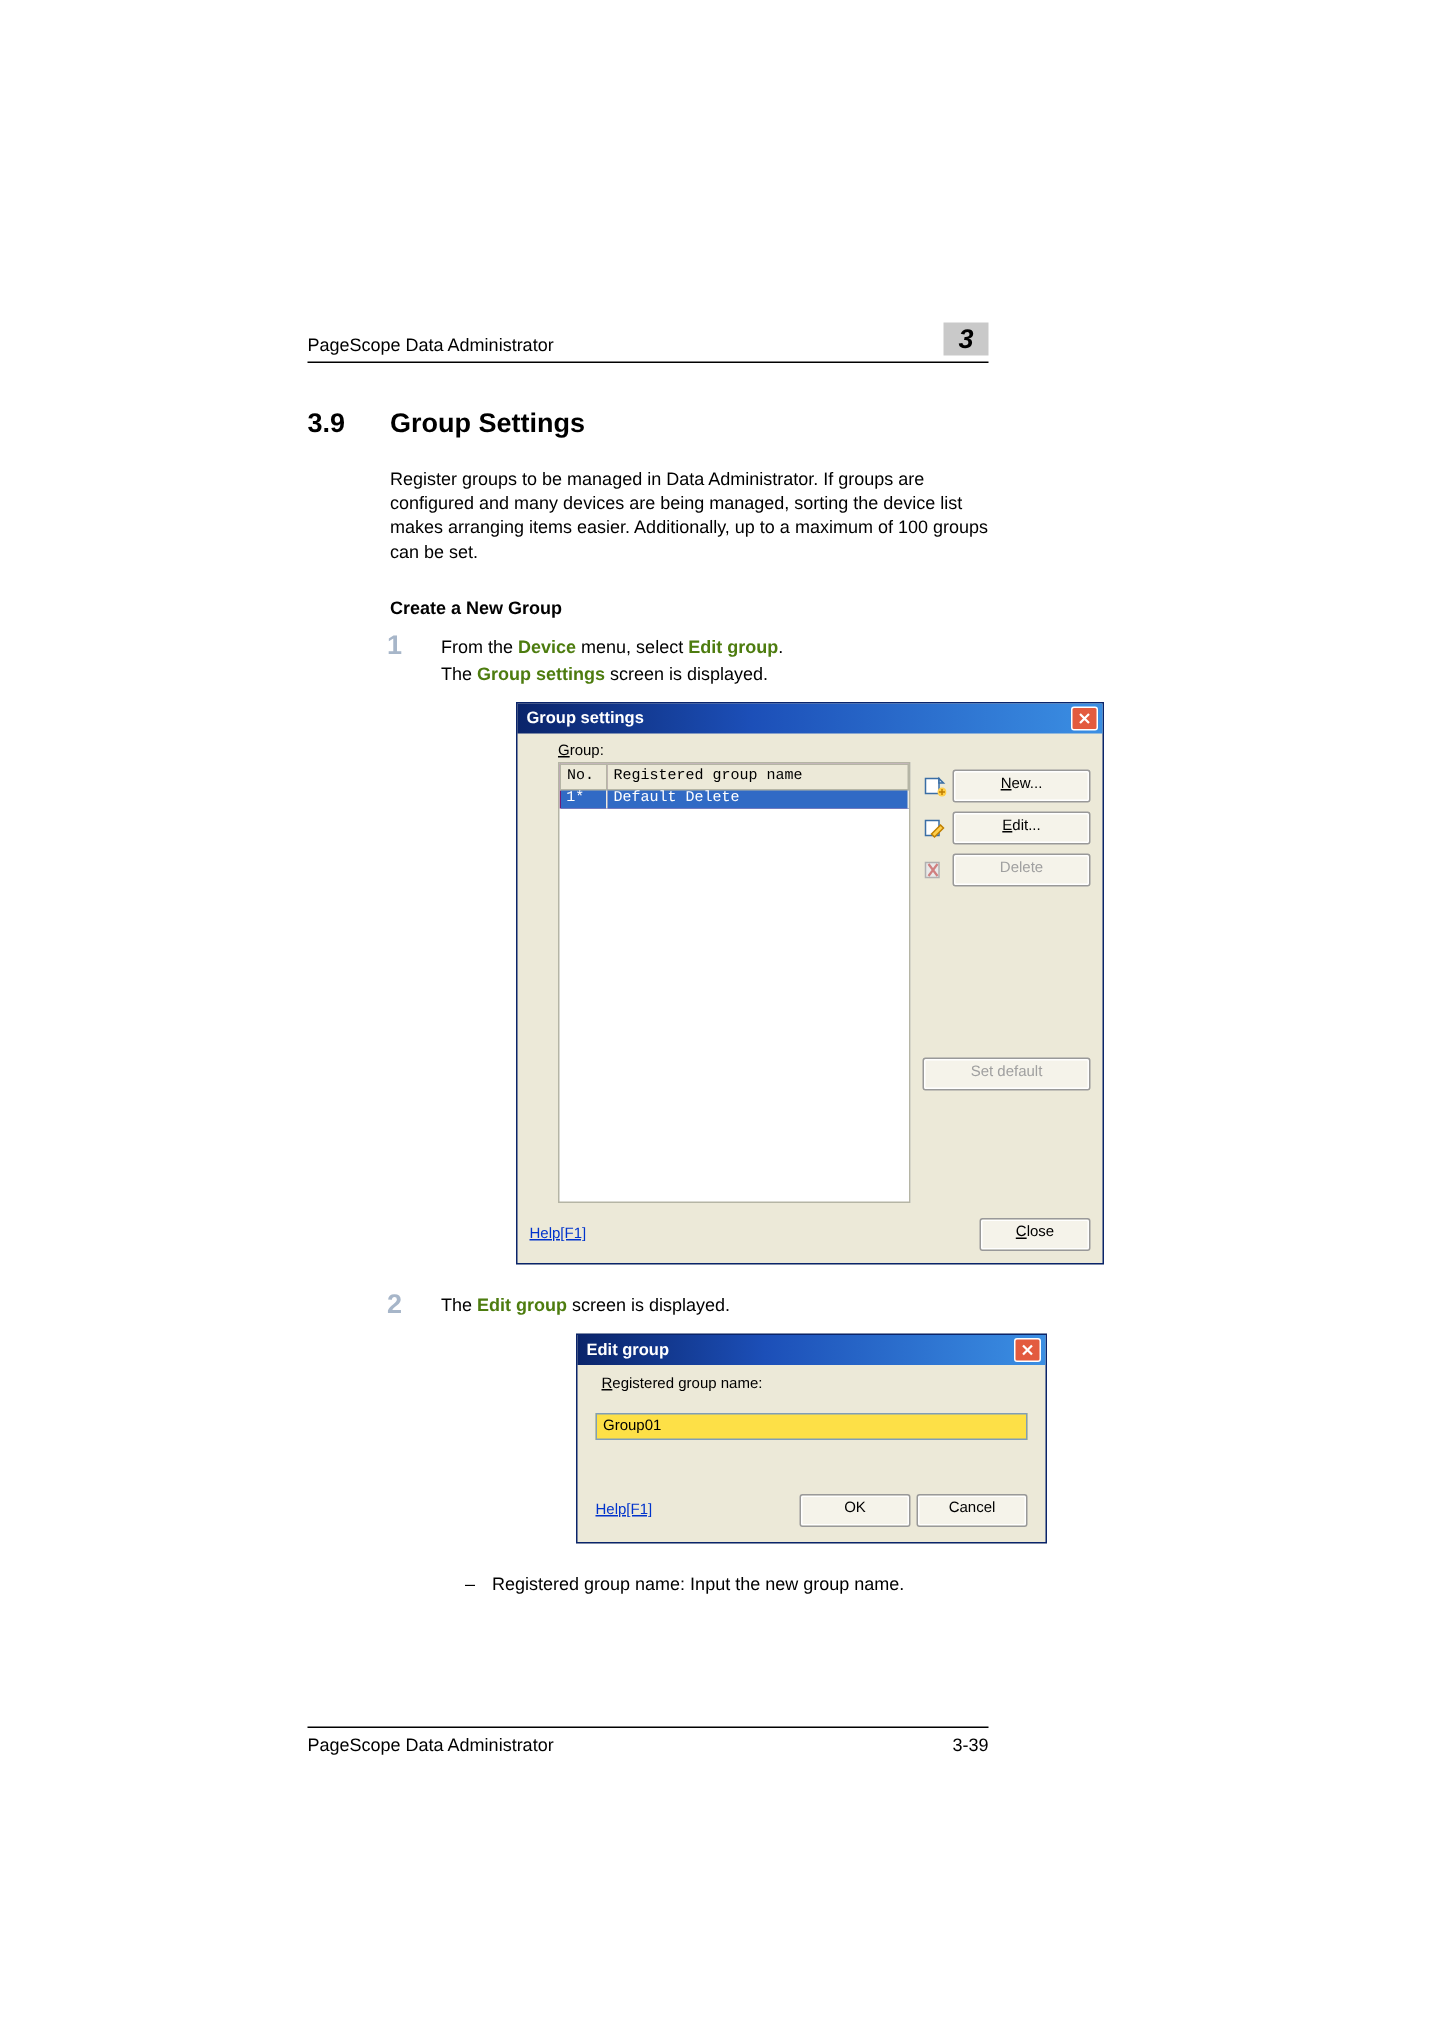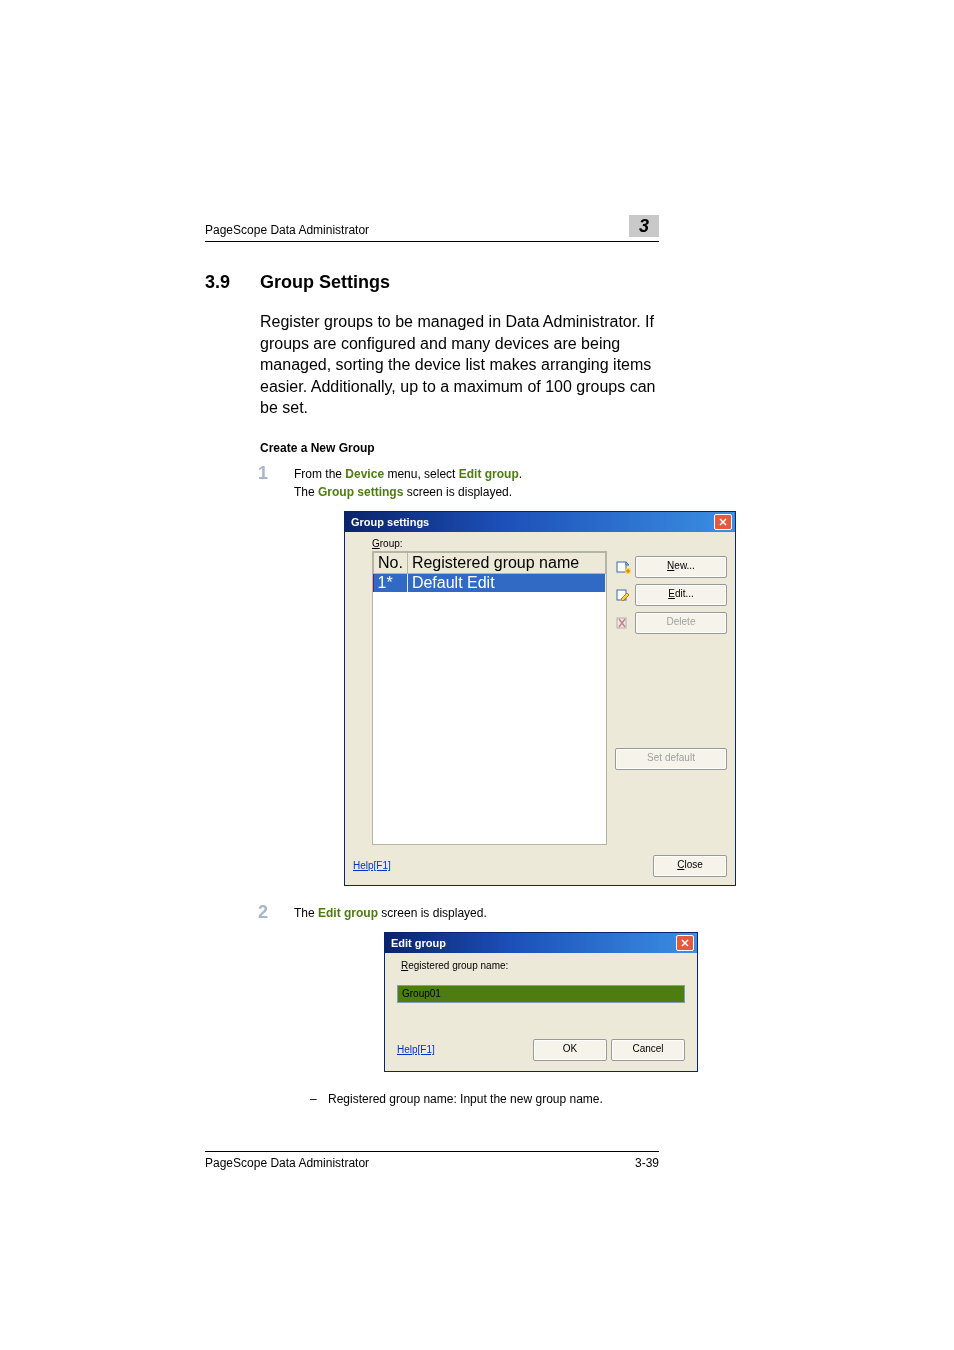--- a/index.html
+++ b/index.html
@@ -42,21 +42,21 @@
     font-size: 18px;
     font-weight: bold;
     margin: 0 0 18px 0;
   }
   h2.section .num {
     display: inline-block;
     width: 55px;
   }
   .bodytext {
     margin-left: 55px;
-    font-size: 16px;
+    font-size: 12px;
     line-height: 1.35;
   }
   .subhead {
     margin: 22px 0 12px 55px;
     font-size: 12px;
     font-weight: bold;
   }
   .step {
     margin-left: 55px;
     font-size: 12px;
@@ -122,21 +122,22 @@
     padding-left: 19px;
   }
   .gridarea .lbl {
     font-size: 10px;
     margin-bottom: 2px;
   }
   .gridarea table {
     width: 100%;
     border-collapse: collapse;
     background: #701a75;
-    font-size: 16px;
+    font-size: 10px;
+    font-family: Liberation Mono, monospace;
   }
   .gridarea th {
     background: #ece9d8;
     border: 1px solid #b5b5a5;
     font-weight: normal;
     text-align: left;
     padding: 1px 4px;
     height: 14px;
   }
   .gridarea th.numcol { width: 22px; }
@@ -203,21 +204,21 @@
   
   .dlg2 .dlgbody { padding: 3px 12px 10px 12px; }
   .dlg2 .lbl {
     font-size: 10px;
     margin: 4px 0 14px 4px;
   }
   .txtinput {
     width: 100%;
     height: 18px;
     border: 1px solid #7f9db9;
-    background: #4d7c0f;
+    background: #fde047;
     font-size: 10px;
     padding: 0 4px;
     box-sizing: border-box;
   }
   .dlg2 .btnrow2 {
     display:flex;
     justify-content: space-between;
     align-items:center;
     margin-top: 36px;
   }
@@ -292,21 +293,21 @@
               <div class="lbl"><span class="underline-access">G</span>roup:</div>
               <div class="tablewrap">
               <table>
                 <tbody>
                       <tr>
                   <th class="numcol">No.</th>
                   <th>Registered group name</th>
                 </tr>
                 <tr class="sel">
                   <td>1*</td>
-                  <td>Default Edit</td>
+                  <td>Default Delete</td>
                 </tr>
               </tbody>
                   </table>
               </div>
             </div>
             <div class="sidebtns">
               <div class="btnrow">
                 <span class="icon">
                   <svg viewBox="0 0 16 16">
                       <rect x="2" y="3" width="9" height="10" fill="#fff" stroke="#3a6ea5"></rect>

